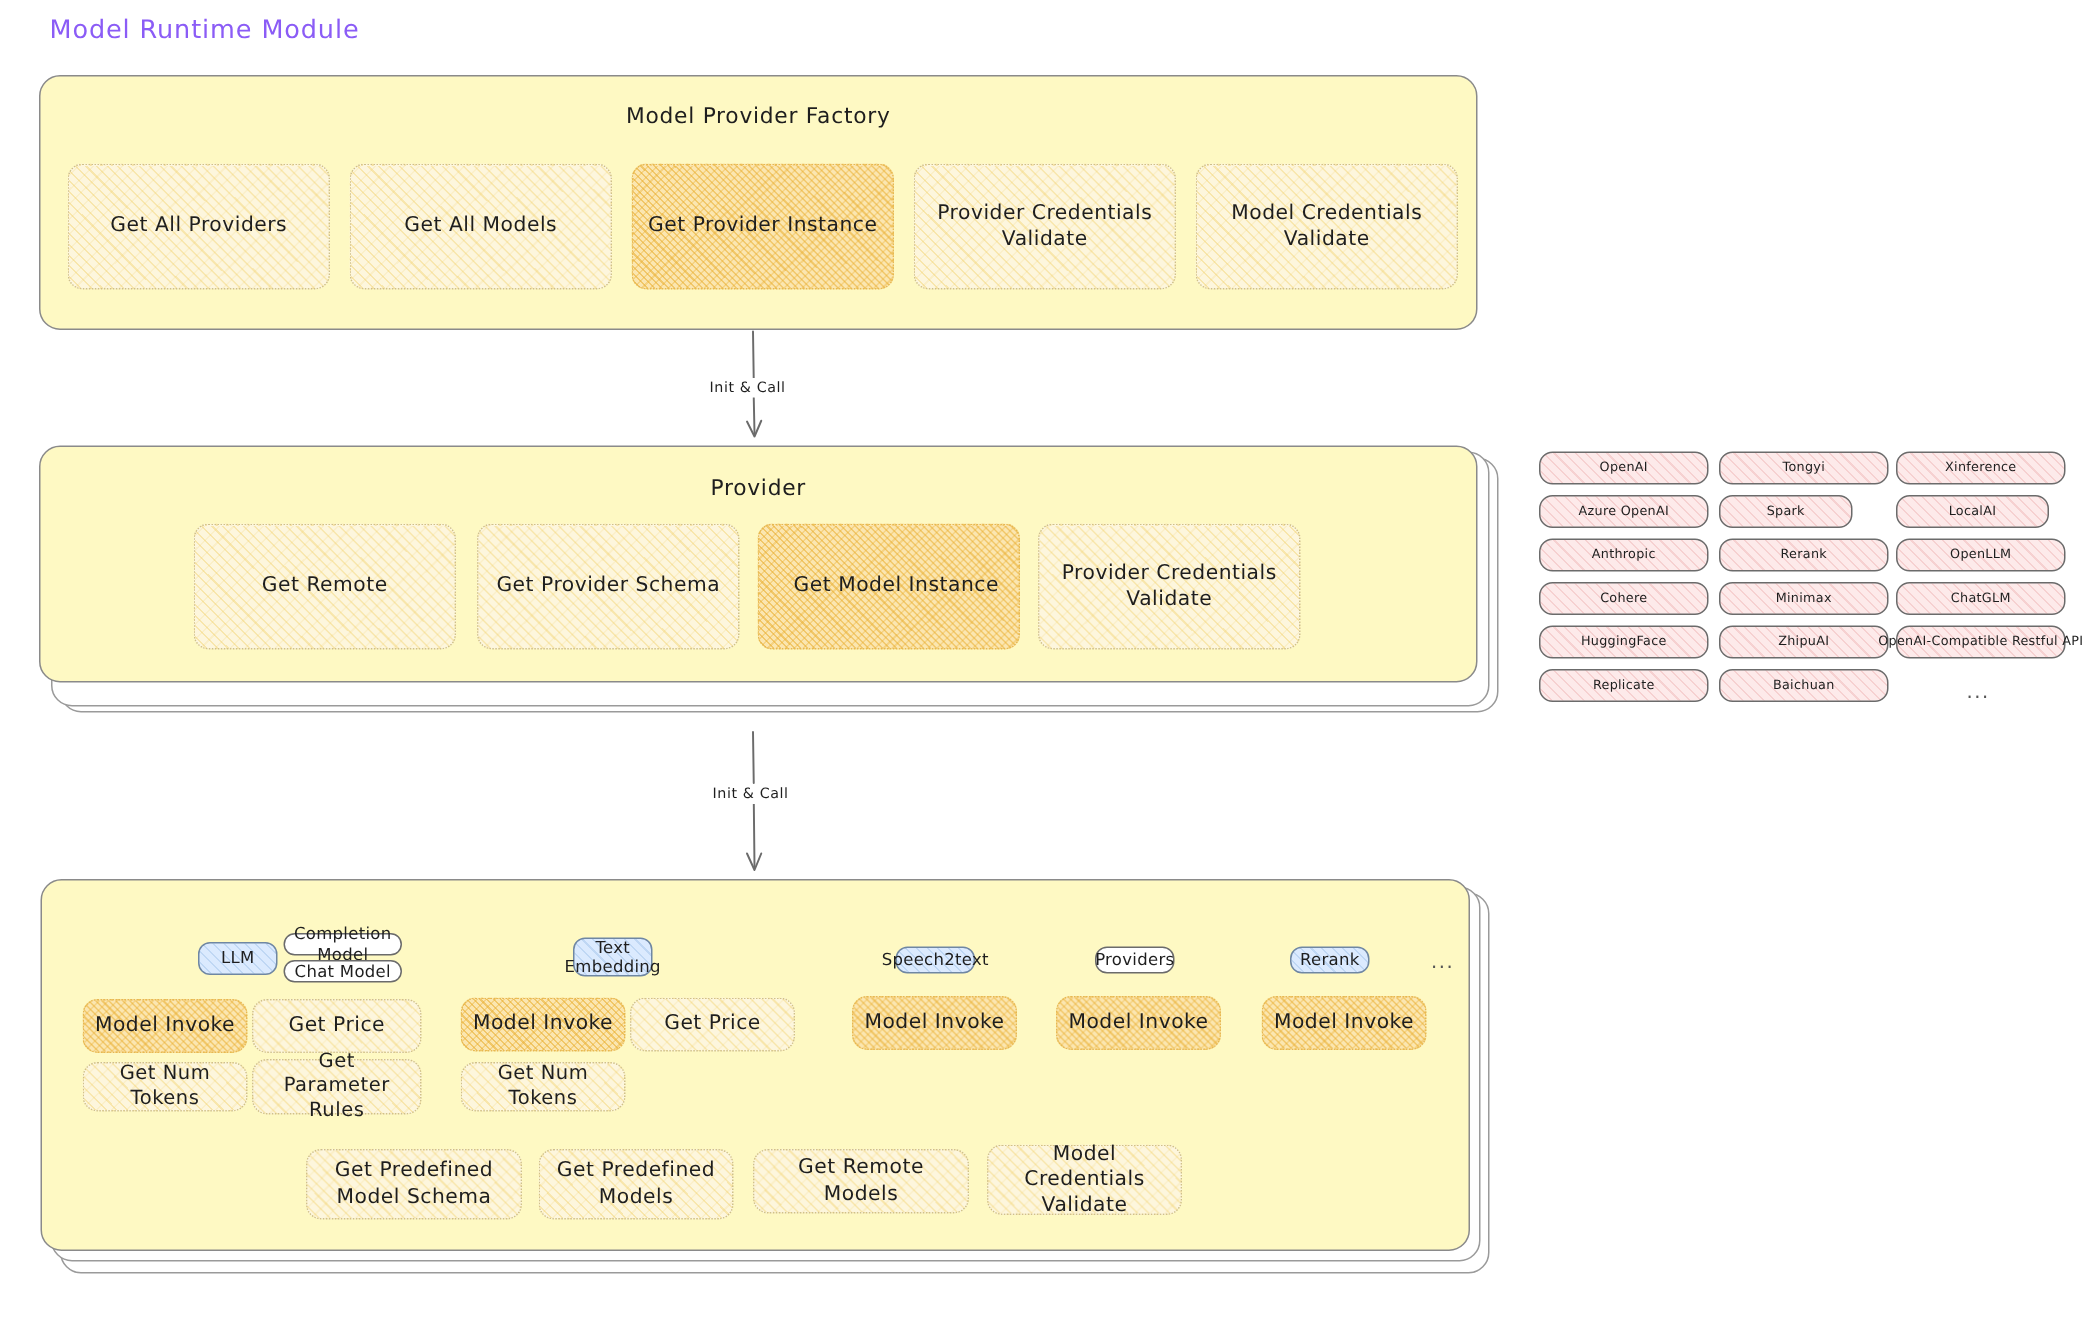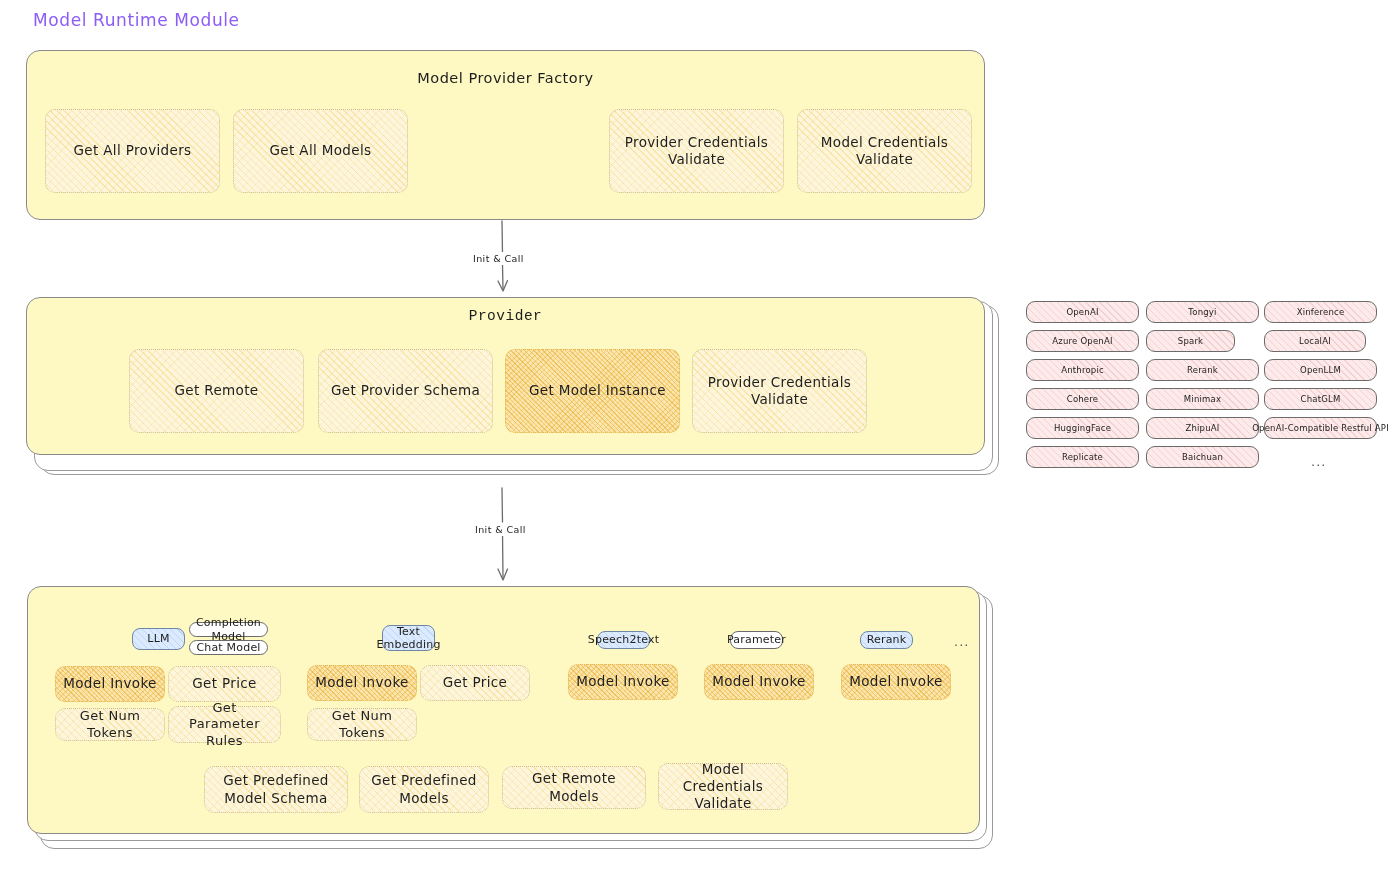--- a/index.html
+++ b/index.html
@@ -155,37 +155,38 @@
 
   <div id="page-title" class="hand">Model Runtime Module</div>
 
   <div class="group on-top" style="left:26px; top:50px; width:959px; height:170px;">
     <div class="group-title hand" style="top:19px;">Model Provider Factory</div>
 
     <div class="card" style="left:18px; top:58px; width:175px; height:84px;">Get All Providers</div>
 
     <div class="card" style="left:206px; top:58px; width:175px; height:84px;">Get All Models</div>
 
+    <div class="card hi" style="left:394px; top:58px; width:175px; height:84px;">Get Provider Instance</div>
 
     <div class="card" style="left:582px; top:58px; width:175px; height:84px;">Provider Credentials Validate</div>
 
     <div class="card" style="left:770px; top:58px; width:175px; height:84px;">Model Credentials Validate</div>
   </div>
 
   <svg class="arrow-svg" style="left:492px; top:221px;" width="24" height="76">
     <path d="M10 0 L10.5 33 M10.5 44 L11 68" stroke="#6b6b6b" stroke-width="1.3" fill="none" stroke-linecap="round"></path>
     <path d="M6 60 L11 70 L15.5 59.5" stroke="#6b6b6b" stroke-width="1.3" fill="none" stroke-linecap="round" stroke-linejoin="round"></path>
   </svg>
   <div class="arrow-label hand" style="left:470px; top:252px;">Init &amp; Call</div>
 
   <div class="stack-layer" style="left:40px; top:305px; width:959px; height:170px;"></div>
   <div class="stack-layer" style="left:34px; top:301px; width:959px; height:170px;"></div>
 
   <div class="group on-top" style="left:26px; top:297px; width:959px; height:158px;">
-    <div class="group-title hand" style="top:10px;font-family:Liberation Mono, monospace;">Provider</div>
+    <div class="group-title hand" style="top:20px;">Provider</div>
 
     <div class="card" style="left:102px; top:51px; width:175px; height:84px;">Get Remote</div>
 
     <div class="card" style="left:291px; top:51px; width:175px; height:84px;">Get Provider Schema</div>
 
     <div class="card hi" style="left:478px; top:51px; width:175px; height:84px;padding-left:16px;">Get Model Instance</div>
 
     <div class="card" style="left:665px; top:51px; width:175px; height:84px;">Provider Credentials Validate</div>
   </div>
 
@@ -236,21 +237,21 @@
 
     <div class="badge blue" style="left:354px; top:38px; width:53px; height:26px;">Text Embedding</div>
 
     <div class="card hi" style="left:279px; top:78px; width:110px; height:36px;">Model Invoke</div>
     <div class="card" style="left:392px; top:78px; width:110px; height:36px;">Get Price</div>
     <div class="card small" style="left:279px; top:121px; width:110px; height:33px;">Get Num Tokens</div>
 
     <div class="badge blue" style="left:569px; top:44px; width:53px; height:18px;">Speech2text</div>
     <div class="card hi" style="left:540px; top:77px; width:110px; height:36px;">Model Invoke</div>
 
-    <div class="badge" style="left:702px; top:44px; width:53px; height:18px;">Parameter</div>
+    <div class="badge" style="left:702px; top:44px; width:53px; height:18px;">Providers</div>
     <div class="card hi" style="left:676px; top:77px; width:110px; height:36px;">Model Invoke</div>
 
     <div class="badge blue" style="left:832px; top:44px; width:53px; height:18px;">Rerank</div>
     <div class="card hi" style="left:813px; top:77px; width:110px; height:36px;">Model Invoke</div>
 
     <div class="ellipsis hand" style="left:926px; top:48px;">...</div>
 
     <div class="card" style="left:176px; top:179px; width:144px; height:47px;">Get Predefined Model Schema</div>
     <div class="card" style="left:331px; top:179px; width:130px; height:47px;">Get Predefined Models</div>
     <div class="card" style="left:474px; top:179px; width:144px; height:43px;">Get Remote Models</div>

